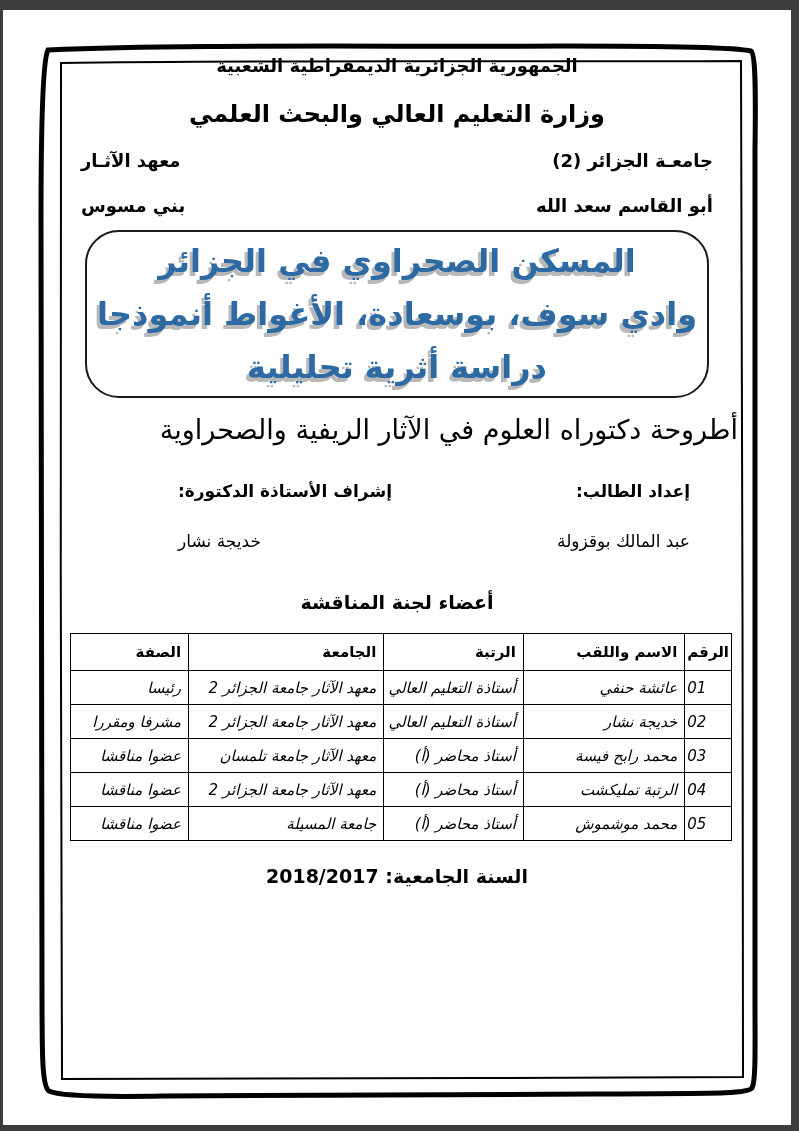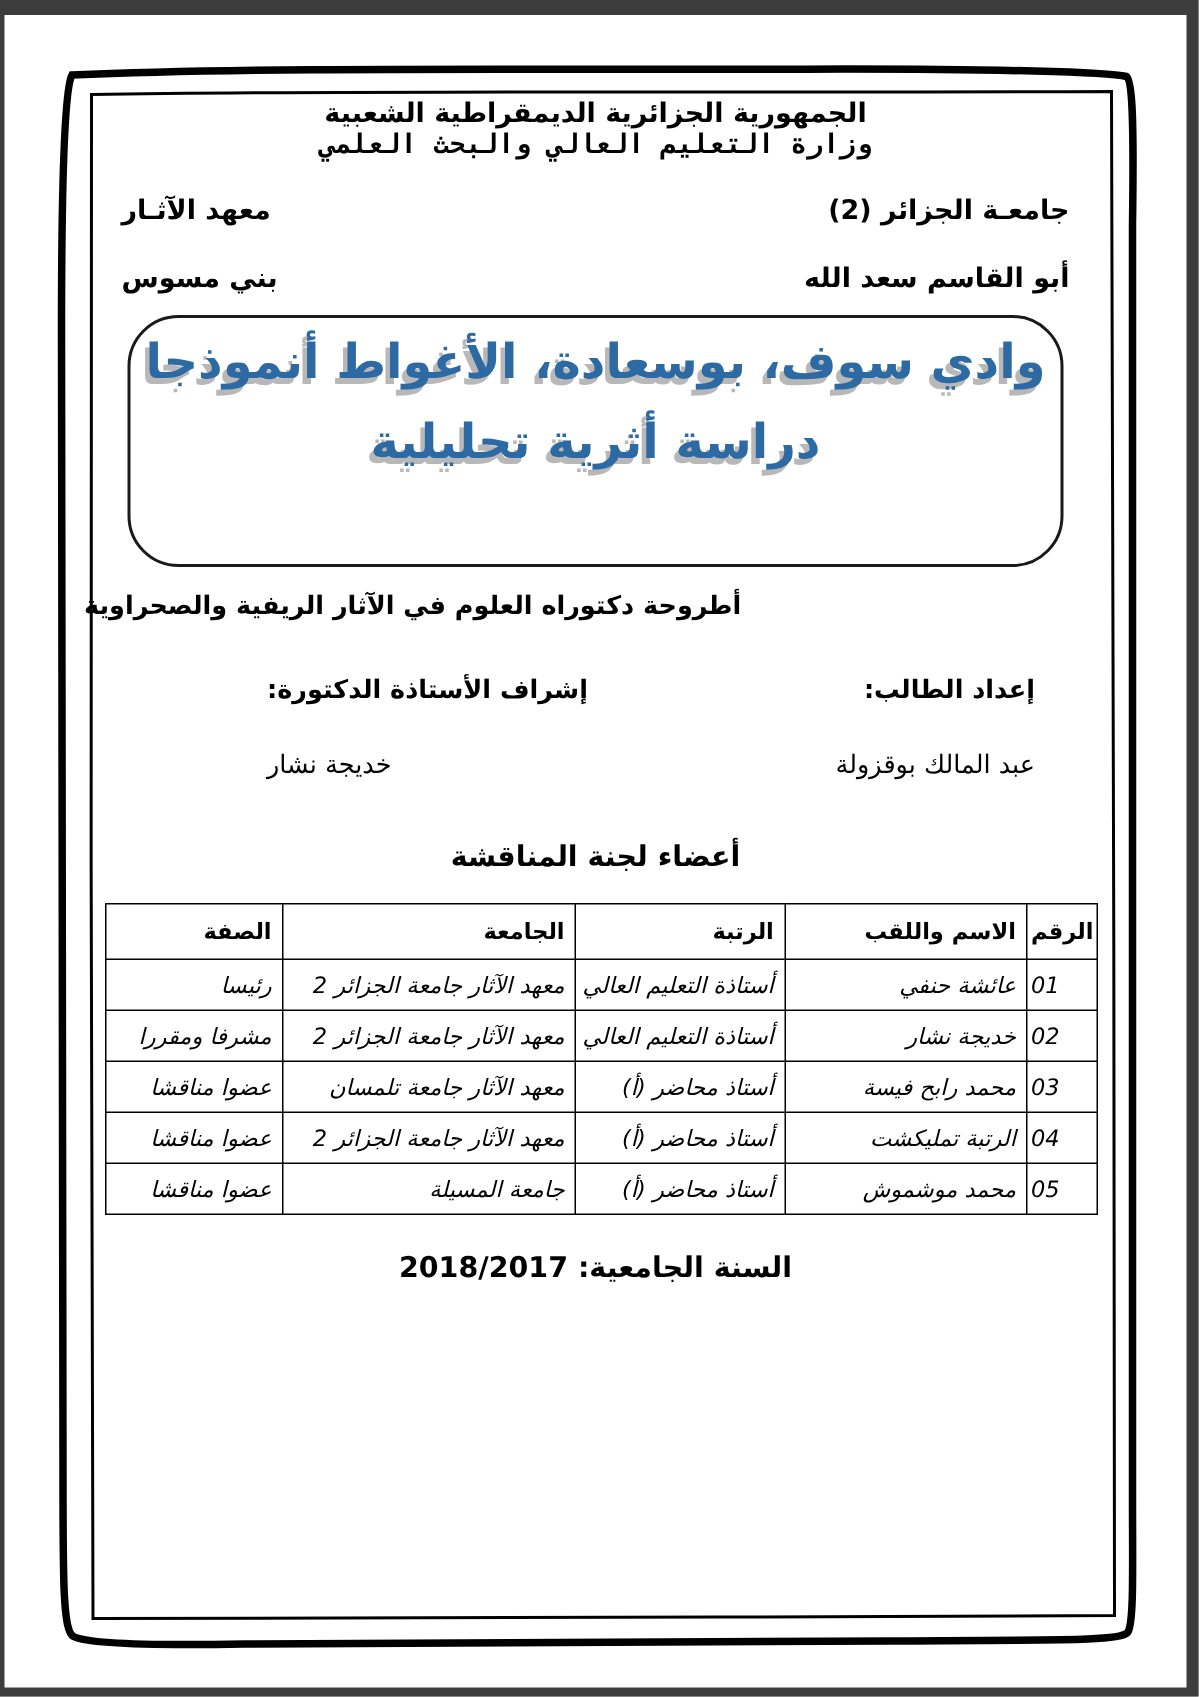--- a/index.html
+++ b/index.html
@@ -23,22 +23,22 @@
     color:#000;
   }
   .border-svg{position:absolute;top:0;left:0;width:788px;height:1115px;pointer-events:none;}
   .content{
     position:absolute;
     top:45px;left:53px;
     width:682px;
     direction:rtl;
   }
   .center{text-align:center;}
-  .republic{margin-top:10px;font-size:18px;font-weight:bold;}
-  .ministry{font-size:18px;font-weight:bold;font-family:Liberation Mono, monospace;}
+  .republic{font-size:18px;font-weight:bold;}
+  .ministry{margin-top:24px;font-size:24px;font-weight:bold;}
   .top-row{
     display:flex;justify-content:space-between;
     padding:0 25px;
     font-size:18px;font-weight:bold;
   }
   .row-univ{margin-top:22px;}
   .row-person{margin-top:24px;}
   .title-box{
     box-sizing:border-box;
     margin:14px auto 0 auto;
@@ -49,21 +49,21 @@
     padding-top:3px;
   }
   .title-line{
     font-size:32px;
     font-weight:bold;
     line-height:53px;
     color:var(--title-color,#2d6aa3);
     text-shadow:-3px 4px 0 var(--title-shadow,#b8b8b8);
     white-space:nowrap;
   }
-  .thesis{margin-top:16px;font-size:17px;font-weight:bold;text-align:left;}
+  .thesis{margin-top:16px;font-size:27px;font-weight:normal;text-align:right;}
   .prep-row{
     display:grid;
     grid-template-columns:1fr 1fr;
     font-size:17px;
   }
   .prep-labels{margin-top:36px;font-weight:bold;}
   .prep-names{margin-top:30px;font-weight:normal;}
   .prep-right{text-align:right;padding-right:48px;}
   .prep-left{text-align:left;padding-left:122px;}
   .committee-heading{margin-top:40px;font-size:19px;font-weight:bold;text-align:center;}
@@ -125,20 +125,21 @@
         <span>جامعـة الجزائر (2)</span>
         <span>معهد الآثـار</span>
       </div>
 
       <div class="top-row row-person">
         <span>أبو القاسم سعد الله</span>
         <span>بني مسوس</span>
       </div>
 
       <div class="title-box">
+        <div class="title-line">المسكن الصحراوي في الجزائر</div>
         <div class="title-line">وادي سوف، بوسعادة، الأغواط أنموذجا</div>
         <div class="title-line">دراسة أثرية تحليلية</div>
       </div>
 
       <div class="thesis">أطروحة دكتوراه العلوم في الآثار الريفية والصحراوية</div>
 
       <div class="prep-row prep-labels">
         <span class="prep-right">إعداد الطالب:</span>
         <span class="prep-left">إشراف الأستاذة الدكتورة:</span>
       </div>

